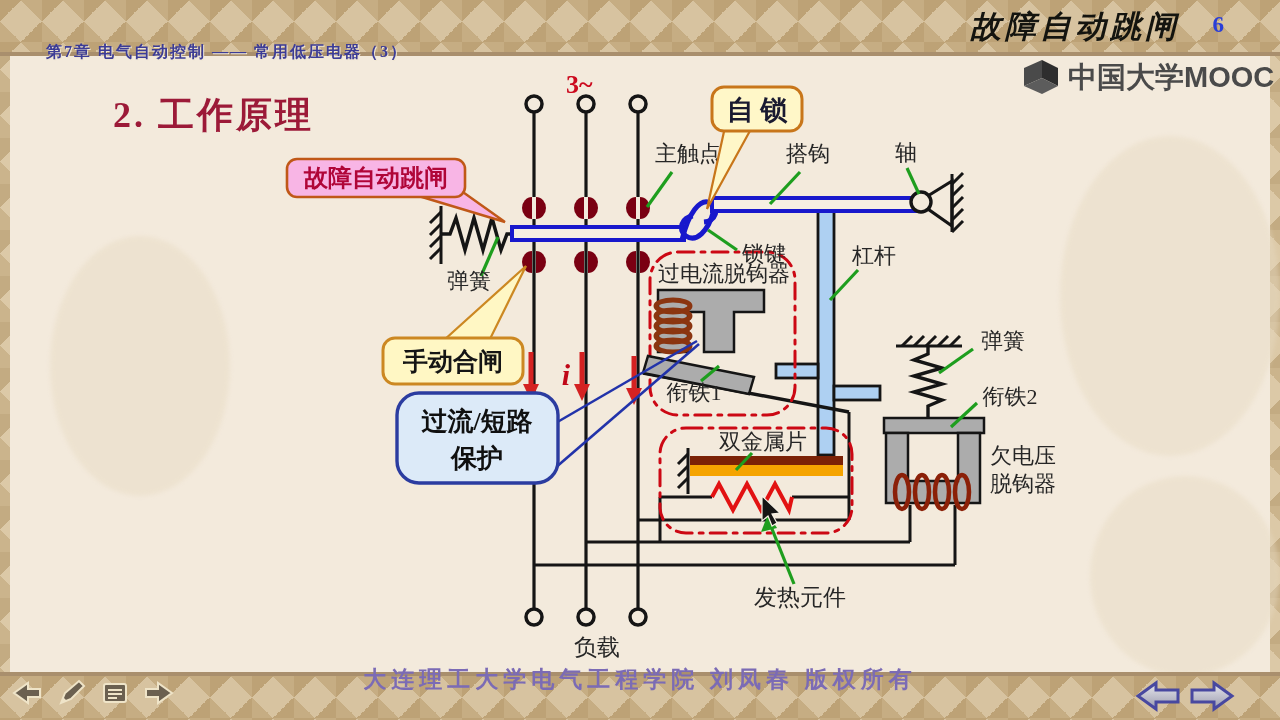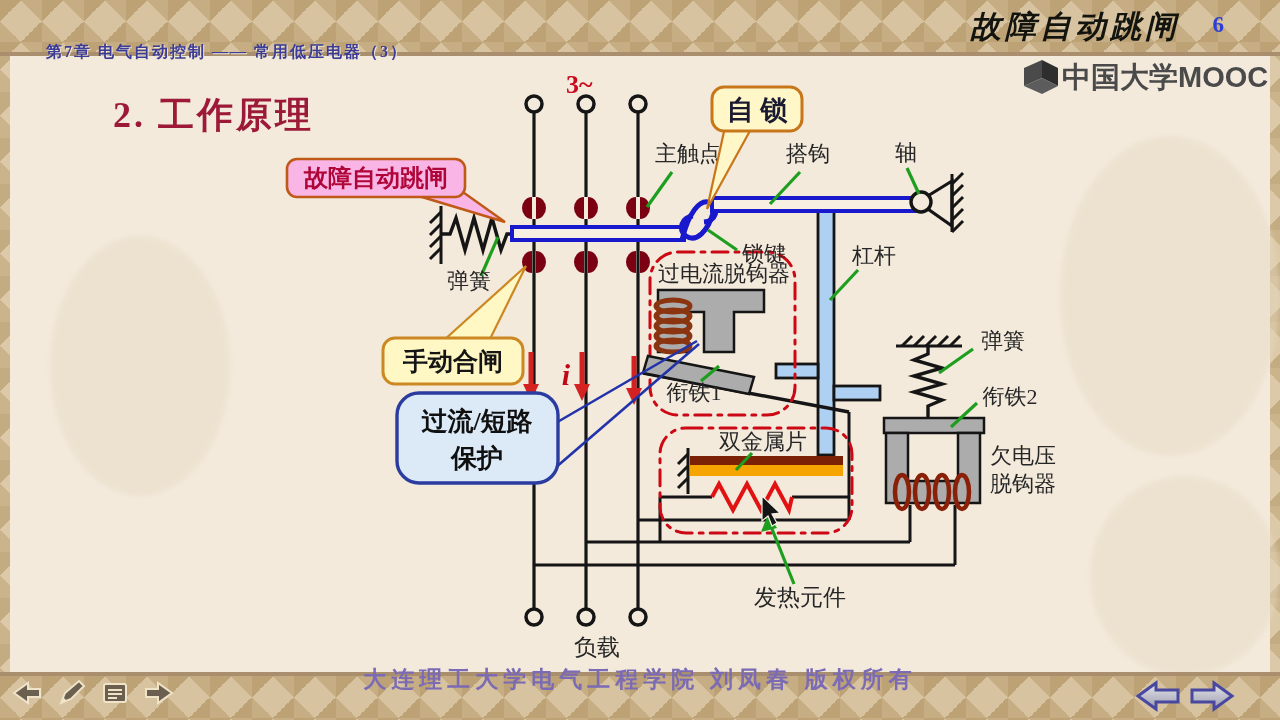--- a/index.html
+++ b/index.html
@@ -23,21 +23,21 @@
   #footer-bar{top:672px;height:48px;border-top:4px solid #a98f6d;}
   #chapter-title{position:absolute;left:46px;top:18px;font-size:16px;font-weight:bold;
     color:#3c3c96;letter-spacing:2px;text-shadow:1px 1px 0 #efe6d2;margin-top:24px;}
   #university-name{position:absolute;right:100px;top:6px;font-size:31px;font-weight:bold;
     font-style:italic;color:#14140f;letter-spacing:4px;}
   #page-number{position:absolute;right:56px;top:12px;font-size:23px;font-weight:bold;color:#2a3ed8;}
   
   #mooc-logo{position:absolute;top:54px;right:0;width:262px;height:48px;overflow:hidden;
     display:flex;align-items:center;}
   #mooc-text{font-family:"Liberation Sans","DejaVu Sans",sans-serif;font-size:29px;
-    font-weight:bold;color:#4a4a4a;white-space:nowrap;}
+    font-weight:bold;color:#4a4a4a;white-space:nowrap;margin-left:6px;}
   
   #content{position:absolute;left:10px;top:56px;width:1260px;height:616px;background:#f3eadc;}
   .wm{position:absolute;border-radius:50%;background:#e7dac2;opacity:.45;filter:blur(2px);}
   #diagram{position:absolute;left:0;top:0;}
   
   #player-controls{position:absolute;left:10px;top:676px;display:flex;gap:10px;align-items:center;}
   #nav-arrows{position:absolute;right:44px;top:678px;display:flex;gap:6px;}
   text{font-family:"Liberation Serif","DejaVu Serif",serif;}
   #copyright{position:absolute;left:0;top:664px;width:1280px;text-align:center;
     font-size:23px;font-weight:bold;color:#7b6bb5;letter-spacing:5px;}

